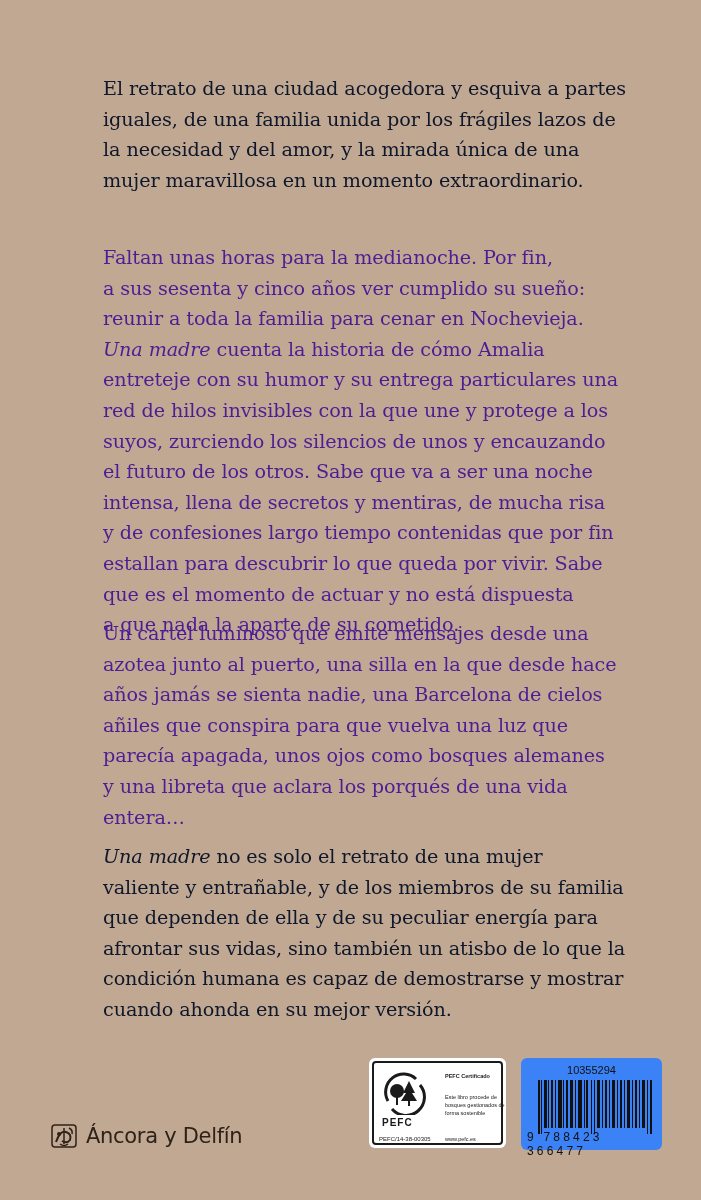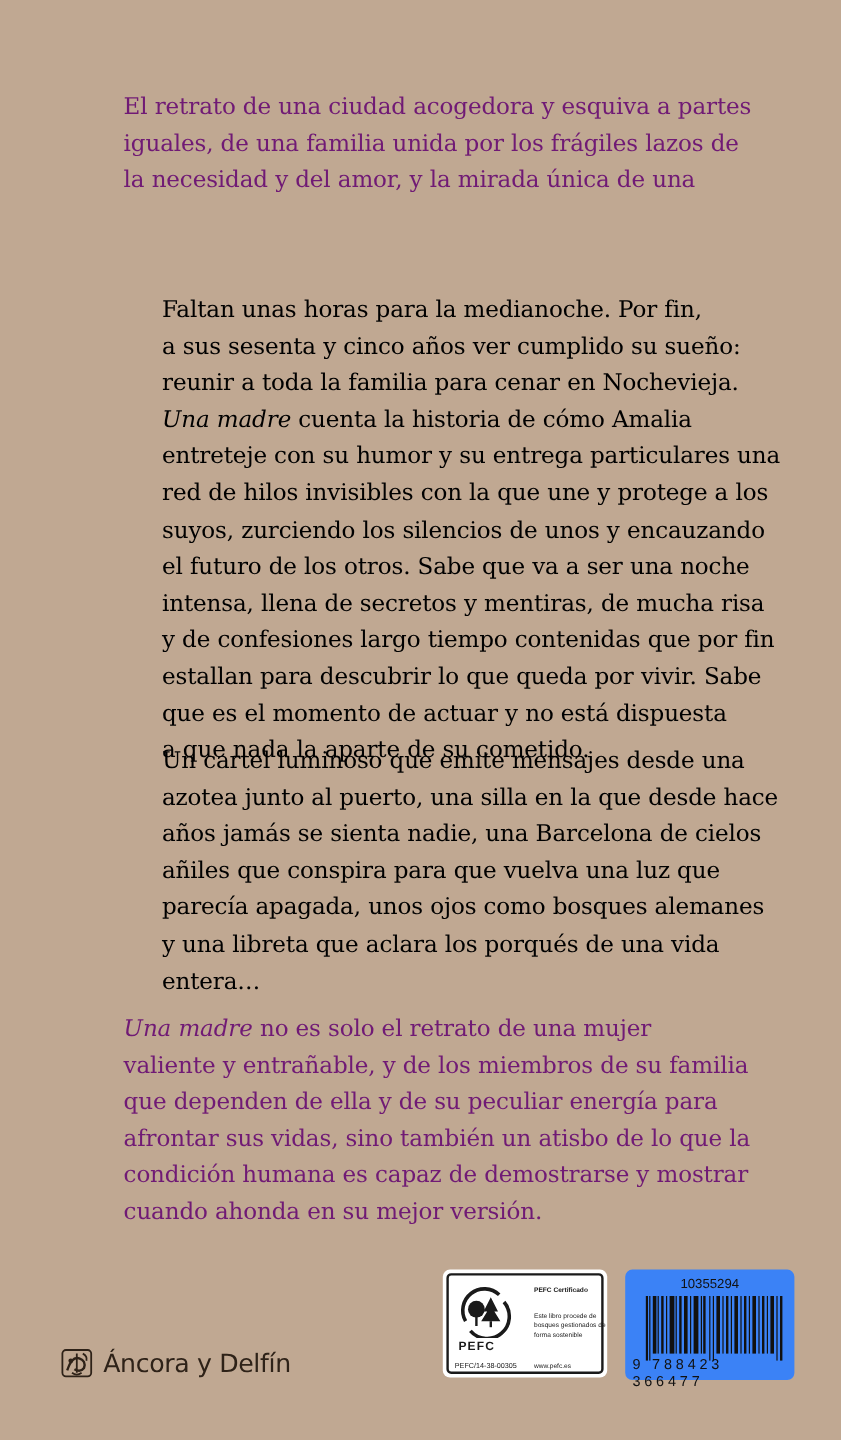--- a/index.html
+++ b/index.html
@@ -5,22 +5,22 @@
   html, body { margin:0; padding:0; }
   body {
     width:701px; height:1200px; background:#c0a892; position:relative; overflow:hidden;
     font-family:"DejaVu Serif", "Liberation Serif", serif;
   }
   .para {
     position:absolute; left:103px; width:540px;
     font-size:19.2px; line-height:30.6px; letter-spacing:-0.1px;
     white-space:pre-line;
   }
-  .light { color:#701a75; }
-  .dark { color:#000000;margin-left:32px; }
+  .light { color:#0f172a; }
+  .dark { color:#4c1d95; }
   .it { font-style:italic; }
   #p1 { top:74px; }
   #p2 { top:243px; }
   #p3 { top:619px; }
   #p4 { top:842px; }
 
   .publisher { position:absolute; left:50px; top:1122px; display:flex; align-items:center; gap:8px; }
   .pub-logo { width:28px; height:28px; }
   .pub-name { font-family:"DejaVu Sans", sans-serif; font-size:21px; color:#2e2218; letter-spacing:-0.3px; }
 
@@ -49,20 +49,21 @@
 </style>
 </head>
 <body>
 
 <div>
 
   <div id="p1" class="para light" style="white-space: normal;">
       <div><span>El retrato de una ciudad acogedora y esquiva a partes</span></div>
       <div><span>iguales, de una familia unida por los frágiles lazos de</span></div>
       <div><span>la necesidad y del amor, y la mirada única de una</span></div>
+      <div><span>mujer maravillosa en un momento extraordinario.</span></div>
     </div>
 
   <div id="p2" class="para dark" style="white-space: normal;">
       <div><span>Faltan unas horas para la medianoche. Por fin,</span></div>
       <div><span>a sus sesenta y cinco años ver cumplido su sueño:</span></div>
       <div><span>reunir a toda la familia para cenar en Nochevieja.</span></div>
       <div><span class="it">Una madre</span><span> cuenta la historia de cómo Amalia</span></div>
       <div><span>entreteje con su humor y su entrega particulares una</span></div>
       <div><span>red de hilos invisibles con la que une y protege a los</span></div>
       <div><span>suyos, zurciendo los silencios de unos y encauzando</span></div>

